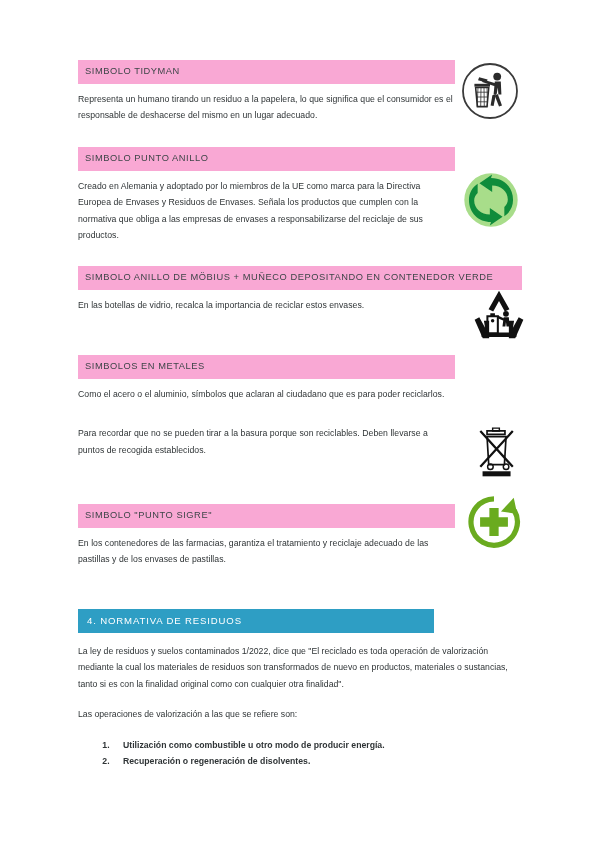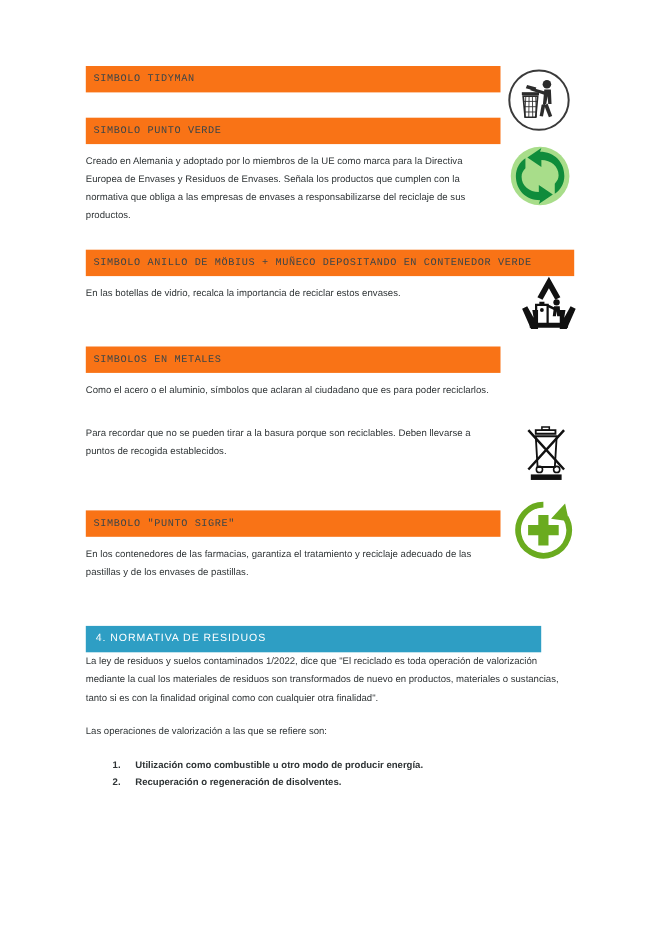--- a/index.html
+++ b/index.html
@@ -22,30 +22,29 @@
   }
   .content {
     position: absolute;
     left: 78px;
     top: 60px;
     width: 444px;
   }
 
   
   .band {
-    background: #f97316;
+    background: #f9a8d4;
     color: #3d4548;
     font-size: 9.3px;
     letter-spacing: 0.55px;
     line-height: 13px;
     padding: 5px 7px 6px 7px;
     box-sizing: border-box;
     width: 377px;
     margin-bottom: 7px;
-    font-family: Liberation Mono, monospace;
   }
   .band.wide { width: 444px; }
 
   .entry { margin-bottom: 11px; position: relative; }
 
   .body-text {
     font-size: 8.7px;
     line-height: 16.4px;
     color: #2f3436;
     letter-spacing: 0.03px;
@@ -62,23 +61,23 @@
     justify-content: center;
   }
 
   
   .section-bar {
     background: #2e9ec4;
     color: #ffffff;
     font-size: 9.6px;
     letter-spacing: 0.85px;
     padding: 6px 9px 7px 9px;
-    width: 414px;
+    width: 356px;
     box-sizing: border-box;
-    margin-bottom: 0;
+    margin-bottom: 10px;
   }
   .para {
     font-size: 8.7px;
     line-height: 16.4px;
     color: #2f3436;
     width: 444px;
     margin: 0 0 14px 0;
   }
   .para.tight { }
 
@@ -95,20 +94,21 @@
   .sp-2 { height: 30px; }
 </style>
 </head>
 <body>
 
 <div class="page">
   <div class="content">
 
     <div class="entry">
       <div class="band">SIMBOLO TIDYMAN</div>
+      <div class="body-text">Representa un humano tirando un residuo a la papelera, lo que significa que el consumidor es el responsable de deshacerse del mismo en un lugar adecuado.</div>
       <div class="icon-slot" style="top:-1px; width:64px; height:64px;">
         <svg width="60" height="60" viewBox="0 0 100 100">
           <circle cx="50" cy="50" r="45" fill="#ffffff" stroke="#3a3a3a" stroke-width="3"></circle>
 
           <circle cx="62" cy="26" r="6.5" fill="#2b2b2b"></circle>
           <path d="M58 34 L68 34 L69 56 L64 56 L63 44 L61 56 L56 56 Z" fill="#2b2b2b"></path>
           <path d="M59 37 L38 31 L37 35 L58 42 Z" fill="#2b2b2b"></path>
           <path d="M63 55 L70 74 L65 76 L58 58 Z" fill="#2b2b2b"></path>
           <path d="M60 55 L56 75 L51 74 L54 57 Z" fill="#2b2b2b"></path>
 
@@ -118,21 +118,21 @@
           <path d="M26 44 L48 44 L45 76 L29 76 Z" fill="none" stroke="#2b2b2b" stroke-width="2.6"></path>
           <path d="M30 44 L28.5 76 M35 44 L34.5 76 M40 44 L40.5 76 M45 44 L46 76" stroke="#2b2b2b" stroke-width="1.3" fill="none"></path>
           <path d="M27 52 L47.3 52 M27.6 60 L46.6 60 M28.2 68 L45.9 68" stroke="#2b2b2b" stroke-width="1.3" fill="none"></path>
         </svg>
       </div>
     </div>
 
     <div class="sp-1"></div>
 
     <div class="entry">
-      <div class="band">SIMBOLO PUNTO VERDE</div>
+      <div class="band">SIMBOLO PUNTO ANILLO</div>
       <div class="body-text">Creado en Alemania y adoptado por lo miembros de la UE como marca para la Directiva Europea de Envases y Residuos de Envases. Señala los productos que cumplen con la normativa que obliga a las empresas de envases a responsabilizarse del reciclaje de sus productos.</div>
       <div class="icon-slot" style="top:22px; width:62px; height:62px;">
         <svg width="58" height="58" viewBox="0 0 100 100">
           <circle cx="50" cy="50" r="46" fill="#a8dd8a"></circle>
           <path d="M50 12 C72 12 88 28 88 50 C88 62 82 72 73 78 L73 62
                    C77 58 79 54 79 49 C79 35 67 25 52 25 L52 36 L30 21 L52 6 Z" fill="#0f8c3b"></path>
           <path d="M50 88 C28 88 12 72 12 50 C12 38 18 28 27 22 L27 38
                    C23 42 21 46 21 51 C21 65 33 75 48 75 L48 64 L70 79 L48 94 Z" fill="#0f8c3b"></path>
         </svg>
       </div>

